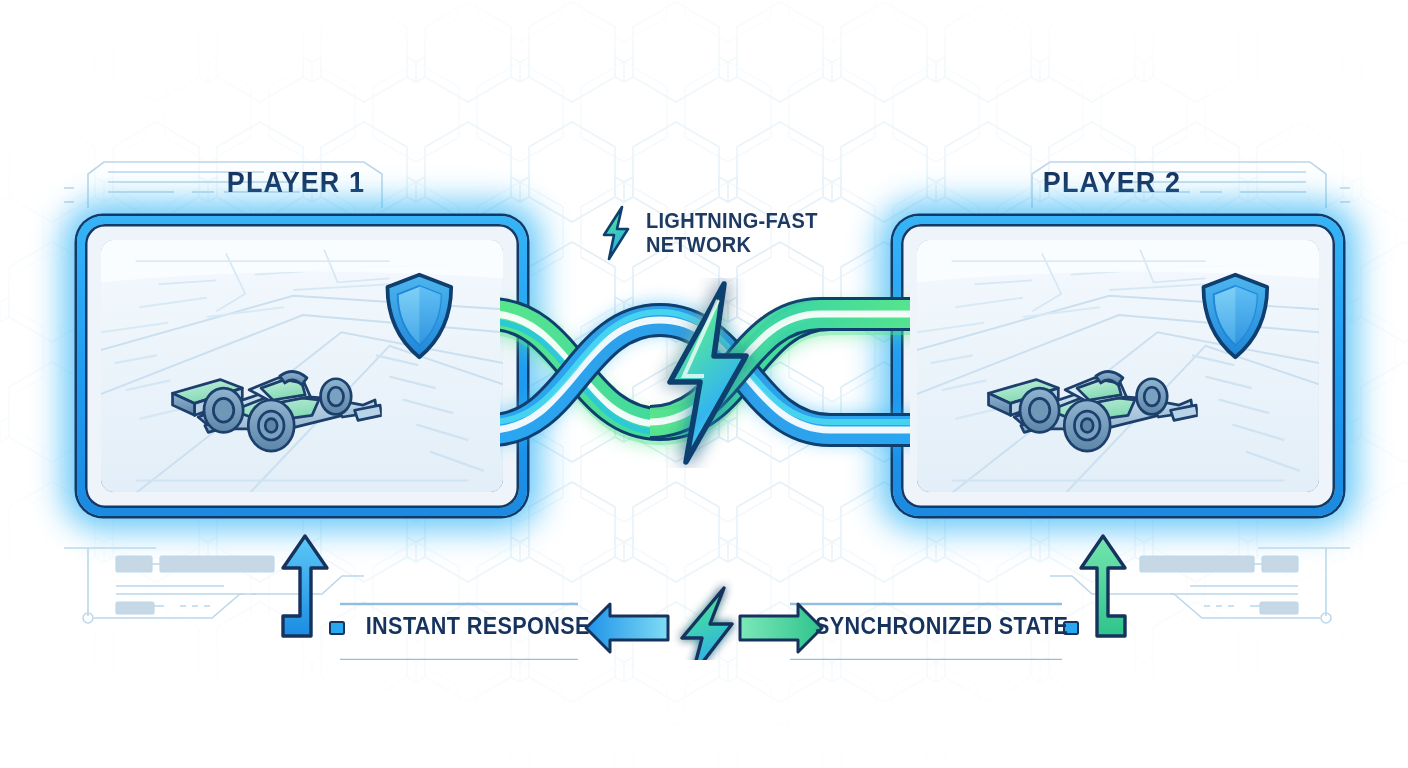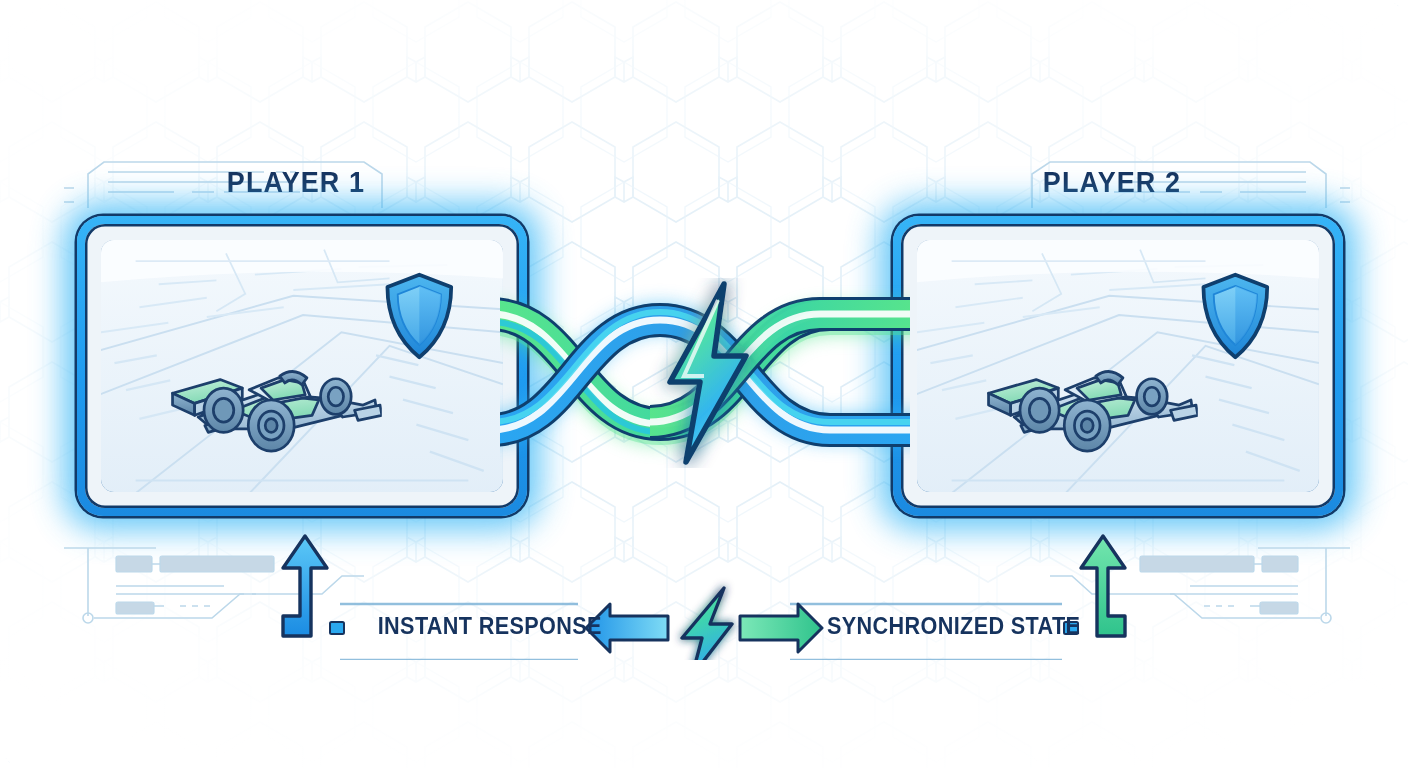--- a/index.html
+++ b/index.html
@@ -119,21 +119,21 @@
     position: absolute;
     left: 0;
     top: 520px;
     width: 1408px;
     height: 140px;
     pointer-events: none;
   }
   .label-row {
     position: absolute;
     top: 596px;
-    left: 16px;
+    left: 4px;
     width: 1300px;
     height: 60px;
     display: flex;
     align-items: center;
     justify-content: center;
     pointer-events: none;
   }
   .conn-label {
     font-size: 23.5px;
     font-weight: 700;
@@ -491,20 +491,29 @@
     </g>
   </svg>
 
   <svg style="position:absolute; left:648px; top:278px;" width="120" height="190" viewBox="0 0 120 190">
     <g filter="url(#softGlow)">
       <path d="M76,6 L22,104 L52,104 L38,184 L98,78 L66,78 Z" fill="url(#boltGradBig)" stroke="#0f3f6e" stroke-width="5.5" stroke-linejoin="round"></path>
       <path d="M70,22 L36,98 L56,98" fill="none" stroke="#ffffff" stroke-width="4" opacity="0.75"></path>
     </g>
   </svg>
 
+  <div class="net-label">
+    <svg width="36" height="56" viewBox="0 0 36 56">
+      <path d="M24,2 L6,30 L16,30 L11,54 L30,24 L19,24 Z" fill="url(#boltGrad)" stroke="#0f3f6e" stroke-width="2.6" stroke-linejoin="round"></path>
+    </svg>
+    <div class="net-text">
+      <div>LIGHTNING-FAST</div>
+      <div>NETWORK</div>
+    </div>
+  </div>
 
   <svg class="bottom-bar" viewBox="0 0 1408 140">
 
     <g>
       <path d="M283,116 L283,96 L300,96 L300,48 L283,48 L305,16 L327,48 L311,48 L311,116 Z" fill="url(#riserBlue)" stroke="#16335e" stroke-width="3.4" stroke-linejoin="round"></path>
     </g>
 
     <g>
       <path d="M1125,116 L1125,96 L1108,96 L1108,48 L1125,48 L1103,16 L1081,48 L1097,48 L1097,116 Z" fill="url(#riserGreen)" stroke="#16335e" stroke-width="3.4" stroke-linejoin="round"></path>
     </g>

